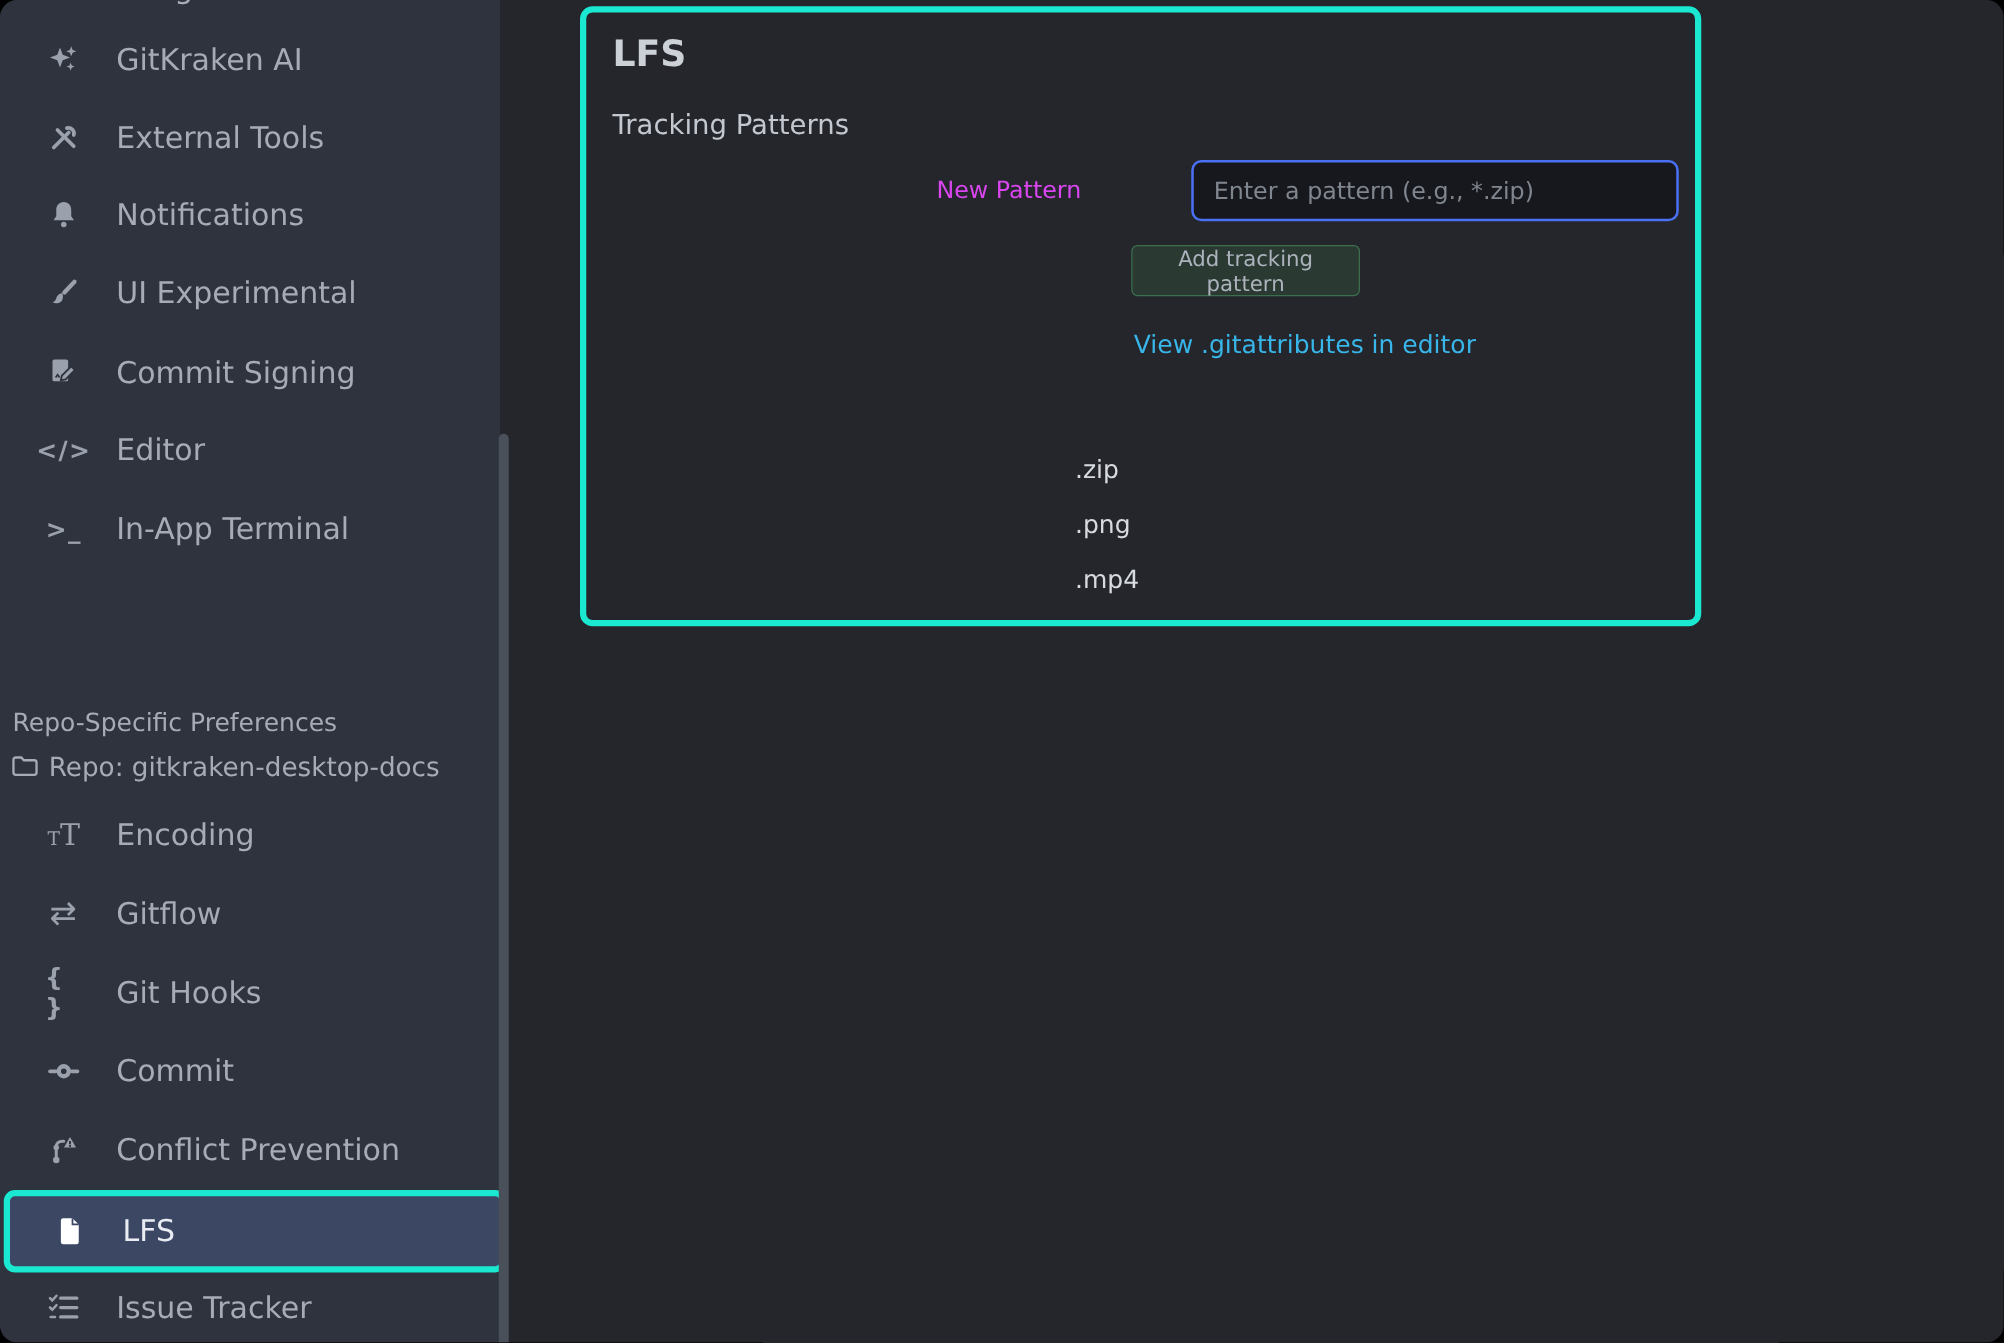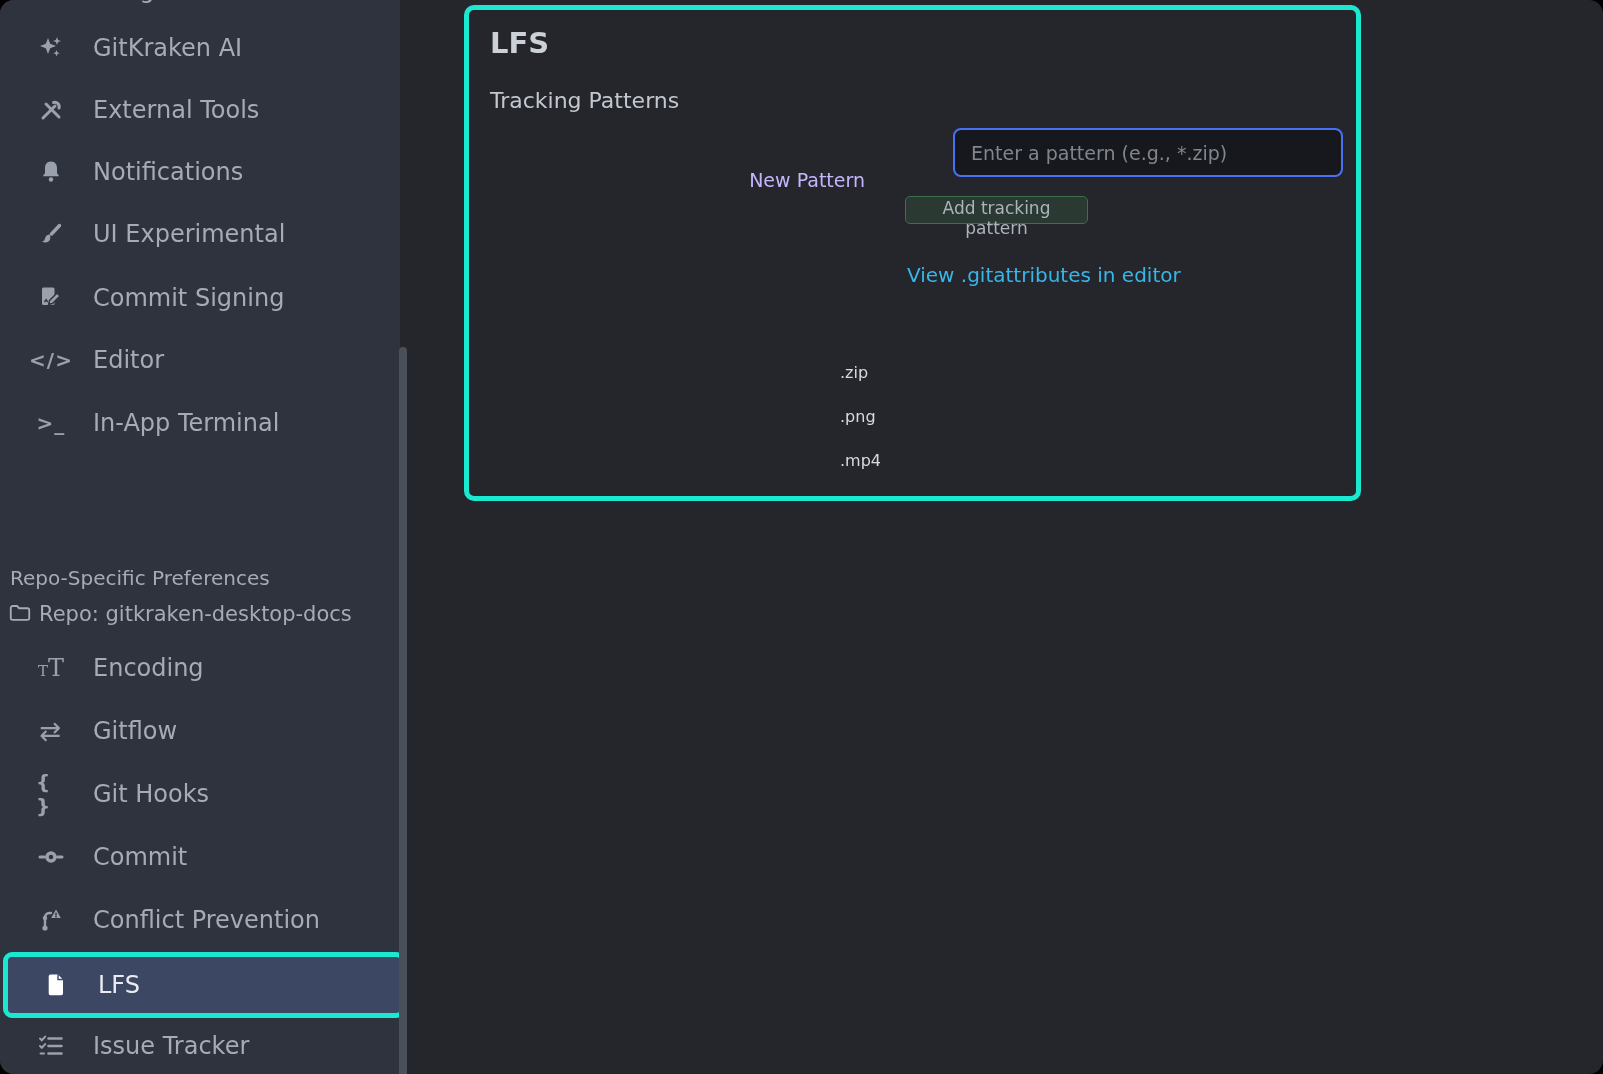--- a/index.html
+++ b/index.html
@@ -31,36 +31,36 @@
   #lfs-annotation .lbl{position:absolute;left:90px;top:0;height:56px;display:flex;align-items:center;font-size:24px;color:#e9ecf2;}
   
   #side-scrollbar{position:absolute;left:399px;top:347px;width:8px;height:760px;border-radius:4px;background:#4a505a;}
   
   #panel-annotation{
     position:absolute;left:464px;top:5px;width:897px;height:496px;
     box-sizing:border-box;border:5px solid #1be8d0;border-radius:10px;
   }
   #panel-title{position:absolute;left:490px;top:26px;font-size:29px;font-weight:bold;color:#ccd0d7;}
   #panel-subtitle{position:absolute;left:490px;top:88px;font-size:22px;color:#c3c7cf;}
-  #new-pattern-label{position:absolute;left:640px;top:141px;width:225px;text-align:right;font-size:19px;color:#c4b5fd;margin-top:28px;}
+  #new-pattern-label{position:absolute;left:640px;top:141px;width:225px;text-align:right;font-size:19px;color:#d946ef;}
   #pattern-input{
     position:absolute;left:905px;top:128px;width:390px;height:49px;
     box-sizing:border-box;border:2px solid #4a70f3;border-radius:8px;
     background:#16181d;color:#c9cdd4;font-size:19px;padding:0 16px;
     font-family:"DejaVu Sans",sans-serif;outline:none;margin-left:48px;
   }
   #pattern-input::placeholder{color:#80868f;}
   #add-pattern-button{
-    position:absolute;left:905px;top:196px;width:183px;height:28px;
+    position:absolute;left:905px;top:196px;width:183px;height:41px;
     box-sizing:border-box;border:1.5px solid #3d6e4e;border-radius:5px;
     background:#2a3932;color:#adb3bc;font-size:17px;
     font-family:"DejaVu Sans",sans-serif;cursor:pointer;
   }
   #gitattributes-link{position:absolute;left:907px;top:263px;font-size:20px;color:#38b6e9;cursor:pointer;text-decoration:none;}
-  .pattern-item{position:absolute;left:840px;font-size:16px;color:#d7dade;}
+  .pattern-item{position:absolute;left:860px;font-size:20px;color:#d7dade;}
 </style>
 </head>
 <body>
 
 <div id="app">
 
   <div id="sidebar">
 
     <div class="srow" style="top:-41px;">
       <span class="lbl">Integrations</span>

